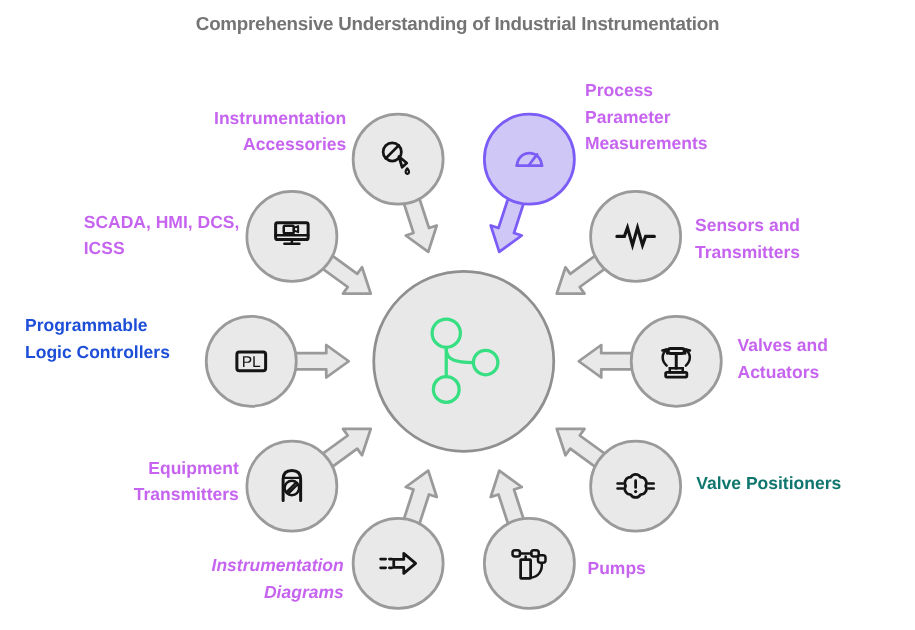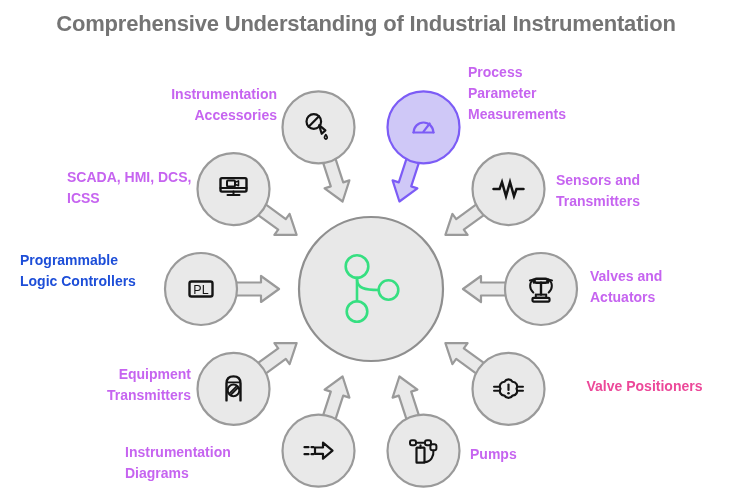--- a/index.html
+++ b/index.html
@@ -2,21 +2,21 @@
 <html><head>
 <meta charset="utf-8">
 <style>
   html,body{margin:0;padding:0;}
   body{
     width:732px;height:504px;position:relative;overflow:hidden;
     background:#ffffff;font-family:"Liberation Sans",sans-serif;
   }
   .title{
     position:absolute;top:11px;left:0;right:0;text-align:center;
-    font-size:22px;font-weight:bold;color:#747474;letter-spacing:-0.2px;
+    font-size:15px;font-weight:bold;color:#747474;letter-spacing:-0.2px;
   }
   .stage{position:absolute;left:0;top:0;width:732px;height:504px;}
   .label{
     position:absolute;font-size:14px;font-weight:bold;line-height:21px;
     white-space:normal;
   }
 </style>
 </head>
 <body>
 
@@ -137,20 +137,20 @@
         <path d="M357,277.8 V301.2" fill="none" stroke="#36df81" stroke-width="2.6" stroke-linecap="round"></path>
         <path d="M357,279 C357,288.5 365,290 378.7,290" fill="none" stroke="#36df81" stroke-width="2.6" stroke-linecap="round"></path>
       </g>
     </g>
   </svg>
 
 <div id="labels">
     <div class="label" style="top: 62px; width: 125px; left: 468px; text-align: left; color: rgb(198, 100, 240);">Process Parameter Measurements</div>
     <div class="label" style="top: 170px; width: 125px; left: 556px; text-align: left; color: rgb(198, 100, 240);">Sensors and Transmitters</div>
     <div class="label" style="top: 266px; width: 115px; left: 590px; text-align: left; color: rgb(198, 100, 240);">Valves and Actuators</div>
-    <div class="label" style="top: 376px; width: 175px; left: 557px; text-align: center; color: #ec4899;">Valve Positioners</div>
+    <div class="label" style="top: 376px; width: 175px; left: 557px; text-align: left; color: #0f766e;">Valve Positioners</div>
     <div class="label" style="top: 444px; width: 90px; left: 470px; text-align: left; color: rgb(198, 100, 240);">Pumps</div>
-    <div class="label" style="top: 442px; width: 150px; right: 457px; color: rgb(198, 100, 240);">Instrumentation Diagrams</div>
+    <div class="label" style="top: 442px; width: 150px; right: 457px; text-align: right; color: rgb(198, 100, 240); font-style: italic;">Instrumentation Diagrams</div>
     <div class="label" style="top: 364px; width: 115px; right: 541px; text-align: right; color: rgb(198, 100, 240);">Equipment Transmitters</div>
     <div class="label" style="top: 250px; width: 135px; right: 577px; color: #1d4ed8;">Programmable Logic Controllers</div>
     <div class="label" style="top: 167px; width: 125px; right: 540px; color: rgb(198, 100, 240);">SCADA, HMI, DCS, ICSS</div>
     <div class="label" style="top: 84px; width: 155px; right: 455px; text-align: right; color: rgb(198, 100, 240);">Instrumentation Accessories</div>
   </div>
 
 </body></html>

